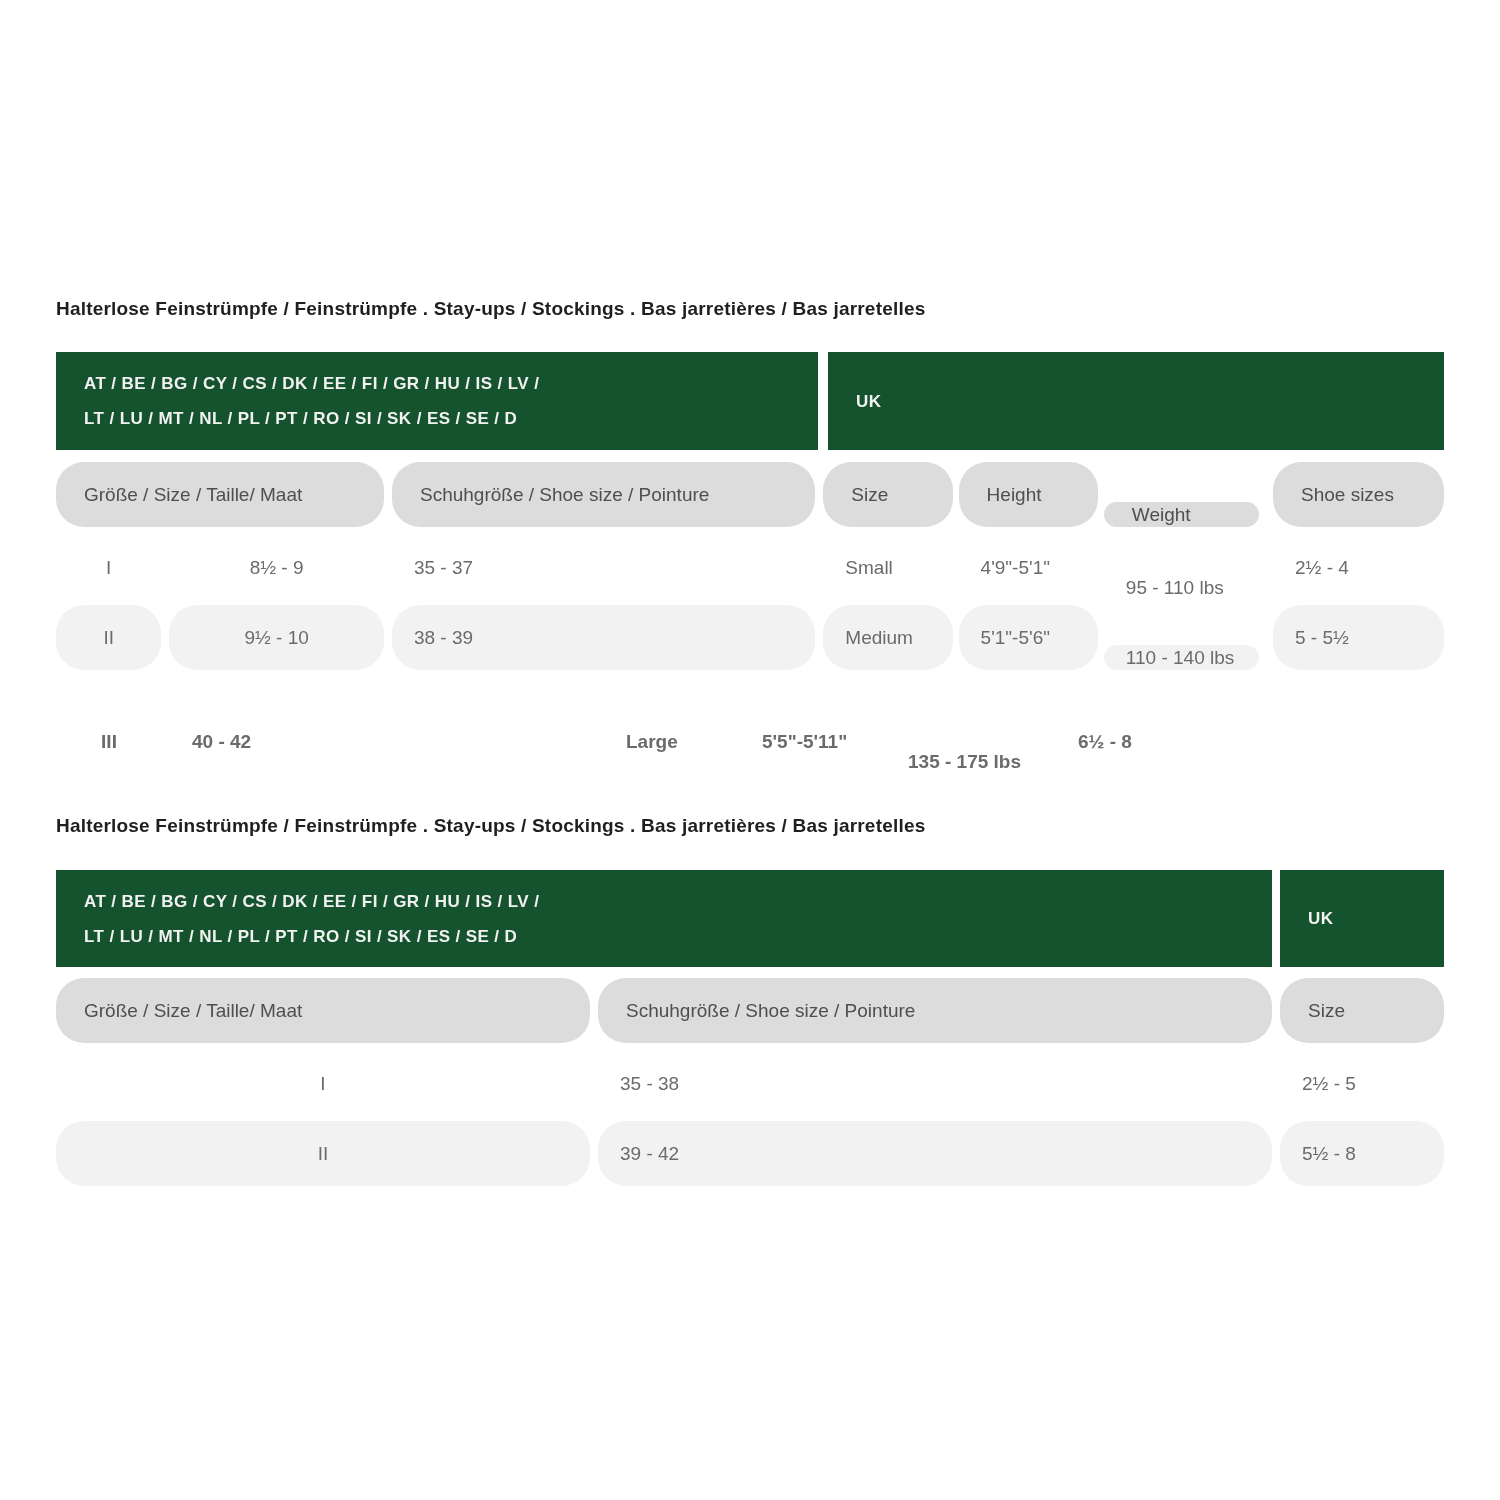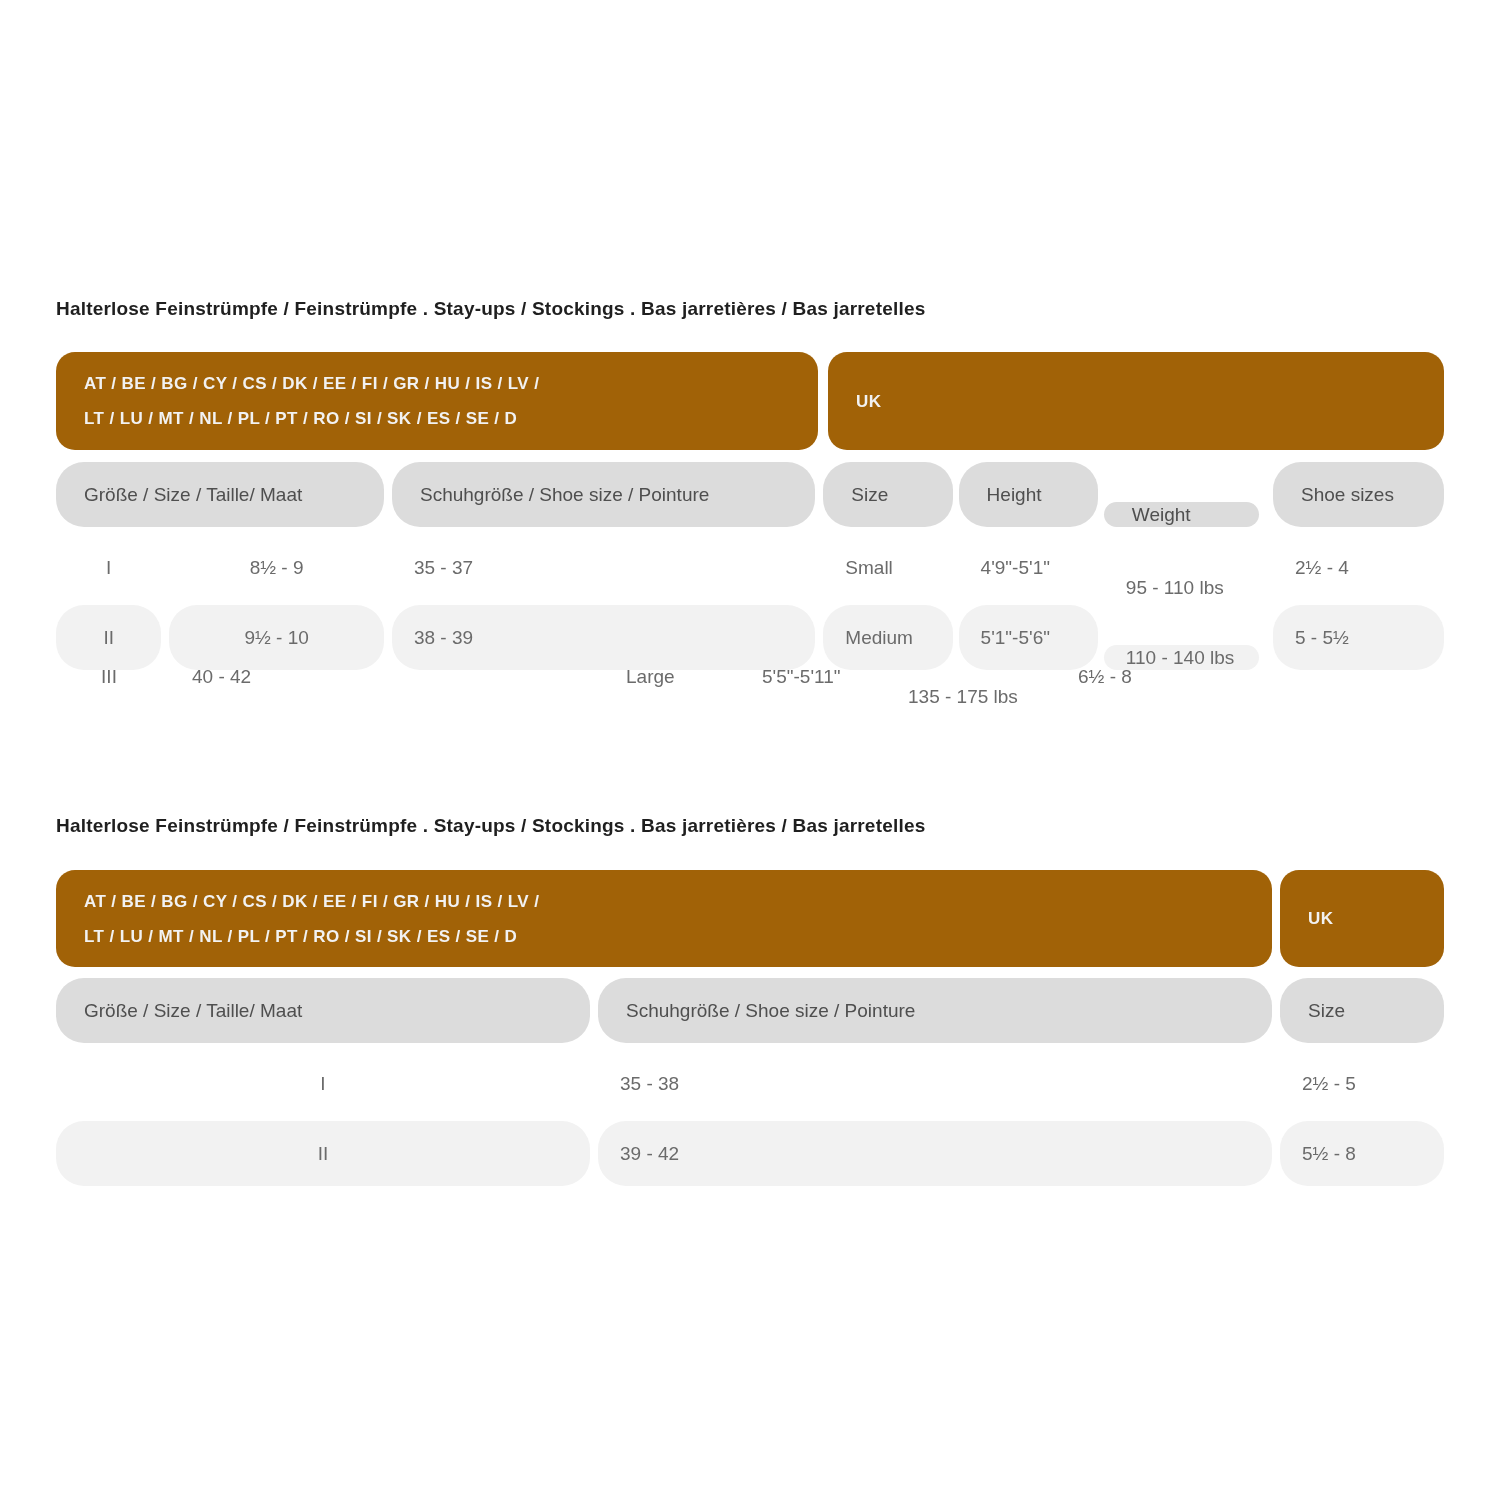--- a/index.html
+++ b/index.html
@@ -6,23 +6,23 @@
   .canvas{
     position:relative;width:1500px;height:1500px;background:#ffffff;
     font-family:"Liberation Sans",sans-serif;overflow:hidden;
   }
   .sec-title{
     position:absolute;left:56px;font-size:19px;font-weight:700;color:#1f1f1f;
     letter-spacing:0.2px;white-space:nowrap;
   }
   .band{position:absolute;left:56px;width:1388px;display:flex;}
   .bar-block{
-    background:#a16207;color:#f2f2f2;font-weight:700;font-size:17px;
+    background:#14532d;color:#f2f2f2;font-weight:700;font-size:17px;
     letter-spacing:0.4px;box-sizing:border-box;display:flex;flex-direction:column;
-    justify-content:center;padding-left:28px;line-height:35px;white-space:nowrap;border-radius:19px;
+    justify-content:center;padding-left:28px;line-height:35px;white-space:nowrap;
   }
   .cell{
     box-sizing:border-box;display:flex;align-items:center;font-size:19px;
     white-space:nowrap;
     border-radius:28px;
   }
   .hdr .cell{background:#dcdcdc;color:#4f4f4f;}
   .row .cell{color:#6b6b6b;}
   .row.alt .cell{background:#f2f2f2;}
   .c-center{justify-content:center;}
@@ -85,21 +85,21 @@
   <div class="band row alt" style="top:605px;height:65px;">
     <div class="cell t1c1 c-center">II</div>
     <div class="cell t1c2 c-center">9½ - 10</div>
     <div class="cell t1c3 c-left">38 - 39</div>
     <div class="cell t1c4 c-left">Medium</div>
     <div class="cell t1c5 c-left">5'1"-5'6"</div>
     <div class="cell t1c6 c-left">110 - 140 lbs</div>
     <div class="cell t1c7 c-left">5 - 5½</div>
   </div>
 
-  <div class="band row" style="top:644px;height:65px;">
+  <div class="band row" style="top:709px;height:65px;font-weight:bold;">
     <div class="cell t1c1 c-center">III</div>
     <div class="cell t1c3 c-left">40 - 42</div>
     <div class="cell t1c4 c-left">Large</div>
     <div class="cell t1c5 c-left">5'5"-5'11"</div>
     <div class="cell t1c6 c-left">135 - 175 lbs</div>
     <div class="cell t1c7 c-left">6½ - 8</div>
   </div>
 
   <div class="sec-title" style="top:815px;">Halterlose Feinstrümpfe / Feinstrümpfe . Stay-ups / Stockings . Bas jarretières / Bas jarretelles</div>
 

